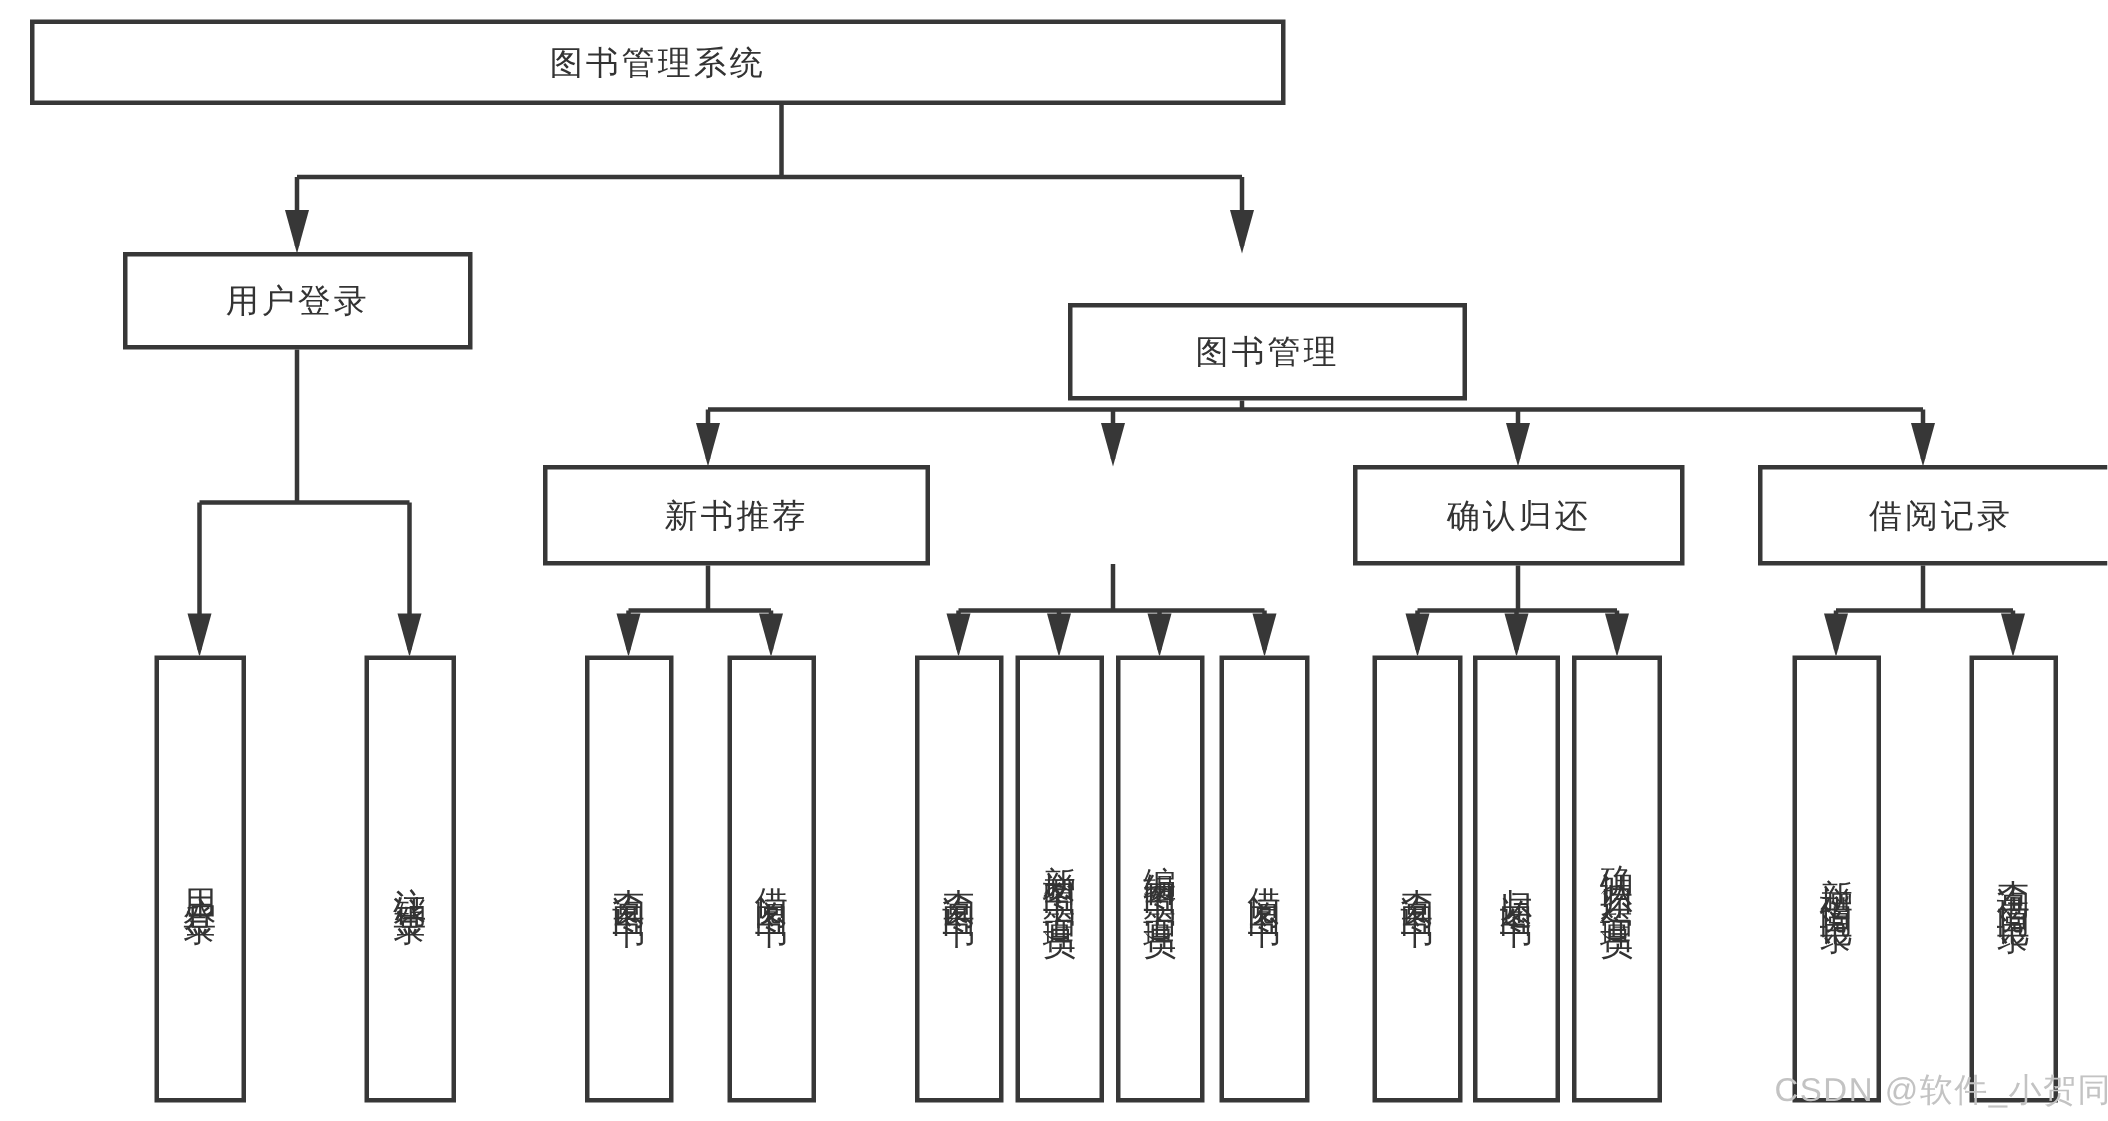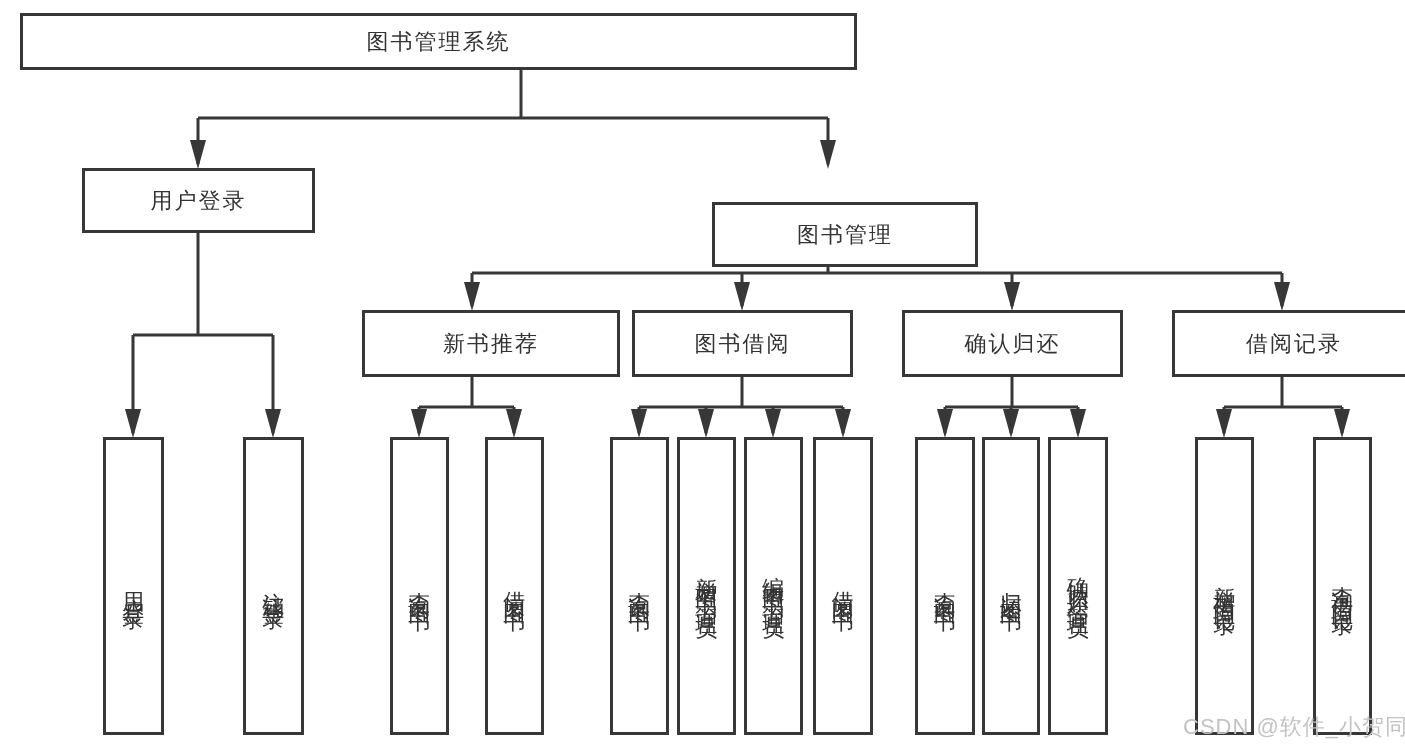--- a/index.html
+++ b/index.html
@@ -85,21 +85,20 @@
     <polygon class="arrow" points="1224,438 1216,409 1232,409"></polygon>
     <polygon class="arrow" points="1342,438 1334,409 1350,409"></polygon>
   </svg>
 
   <div class="node h-node" style="left:20px; top:13px; width:837px; height:57px;">图书管理系统</div>
 
   <div class="node h-node" style="left:82px; top:168px; width:233px; height:65px;">用户登录</div>
   <div class="node h-node" style="left:712px; top:168px; width:266px; height:65px;margin-top:34px;">图书管理</div>
 
   <div class="node h-node" style="left:362px; top:310px; width:258px; height:67px;">新书推荐</div>
-  <div class="node h-node" style="left:632px; top:310px; width:221px; height:67px;">图书借阅</div>
   <div class="node h-node" style="left:902px; top:310px; width:221px; height:67px;">确认归还</div>
   <div class="node h-node" style="left:1172px; top:310px; width:244px; height:67px;">借阅记录</div>
 
   <div class="node v-node" style="left:103px; top:437px; width:61px; height:298px;">
     <span class="vtext">用户登录</span>
   </div>
   <div class="node v-node" style="left:243px; top:437px; width:61px; height:298px;">
     <span class="vtext">注销登录</span>
   </div>
 

